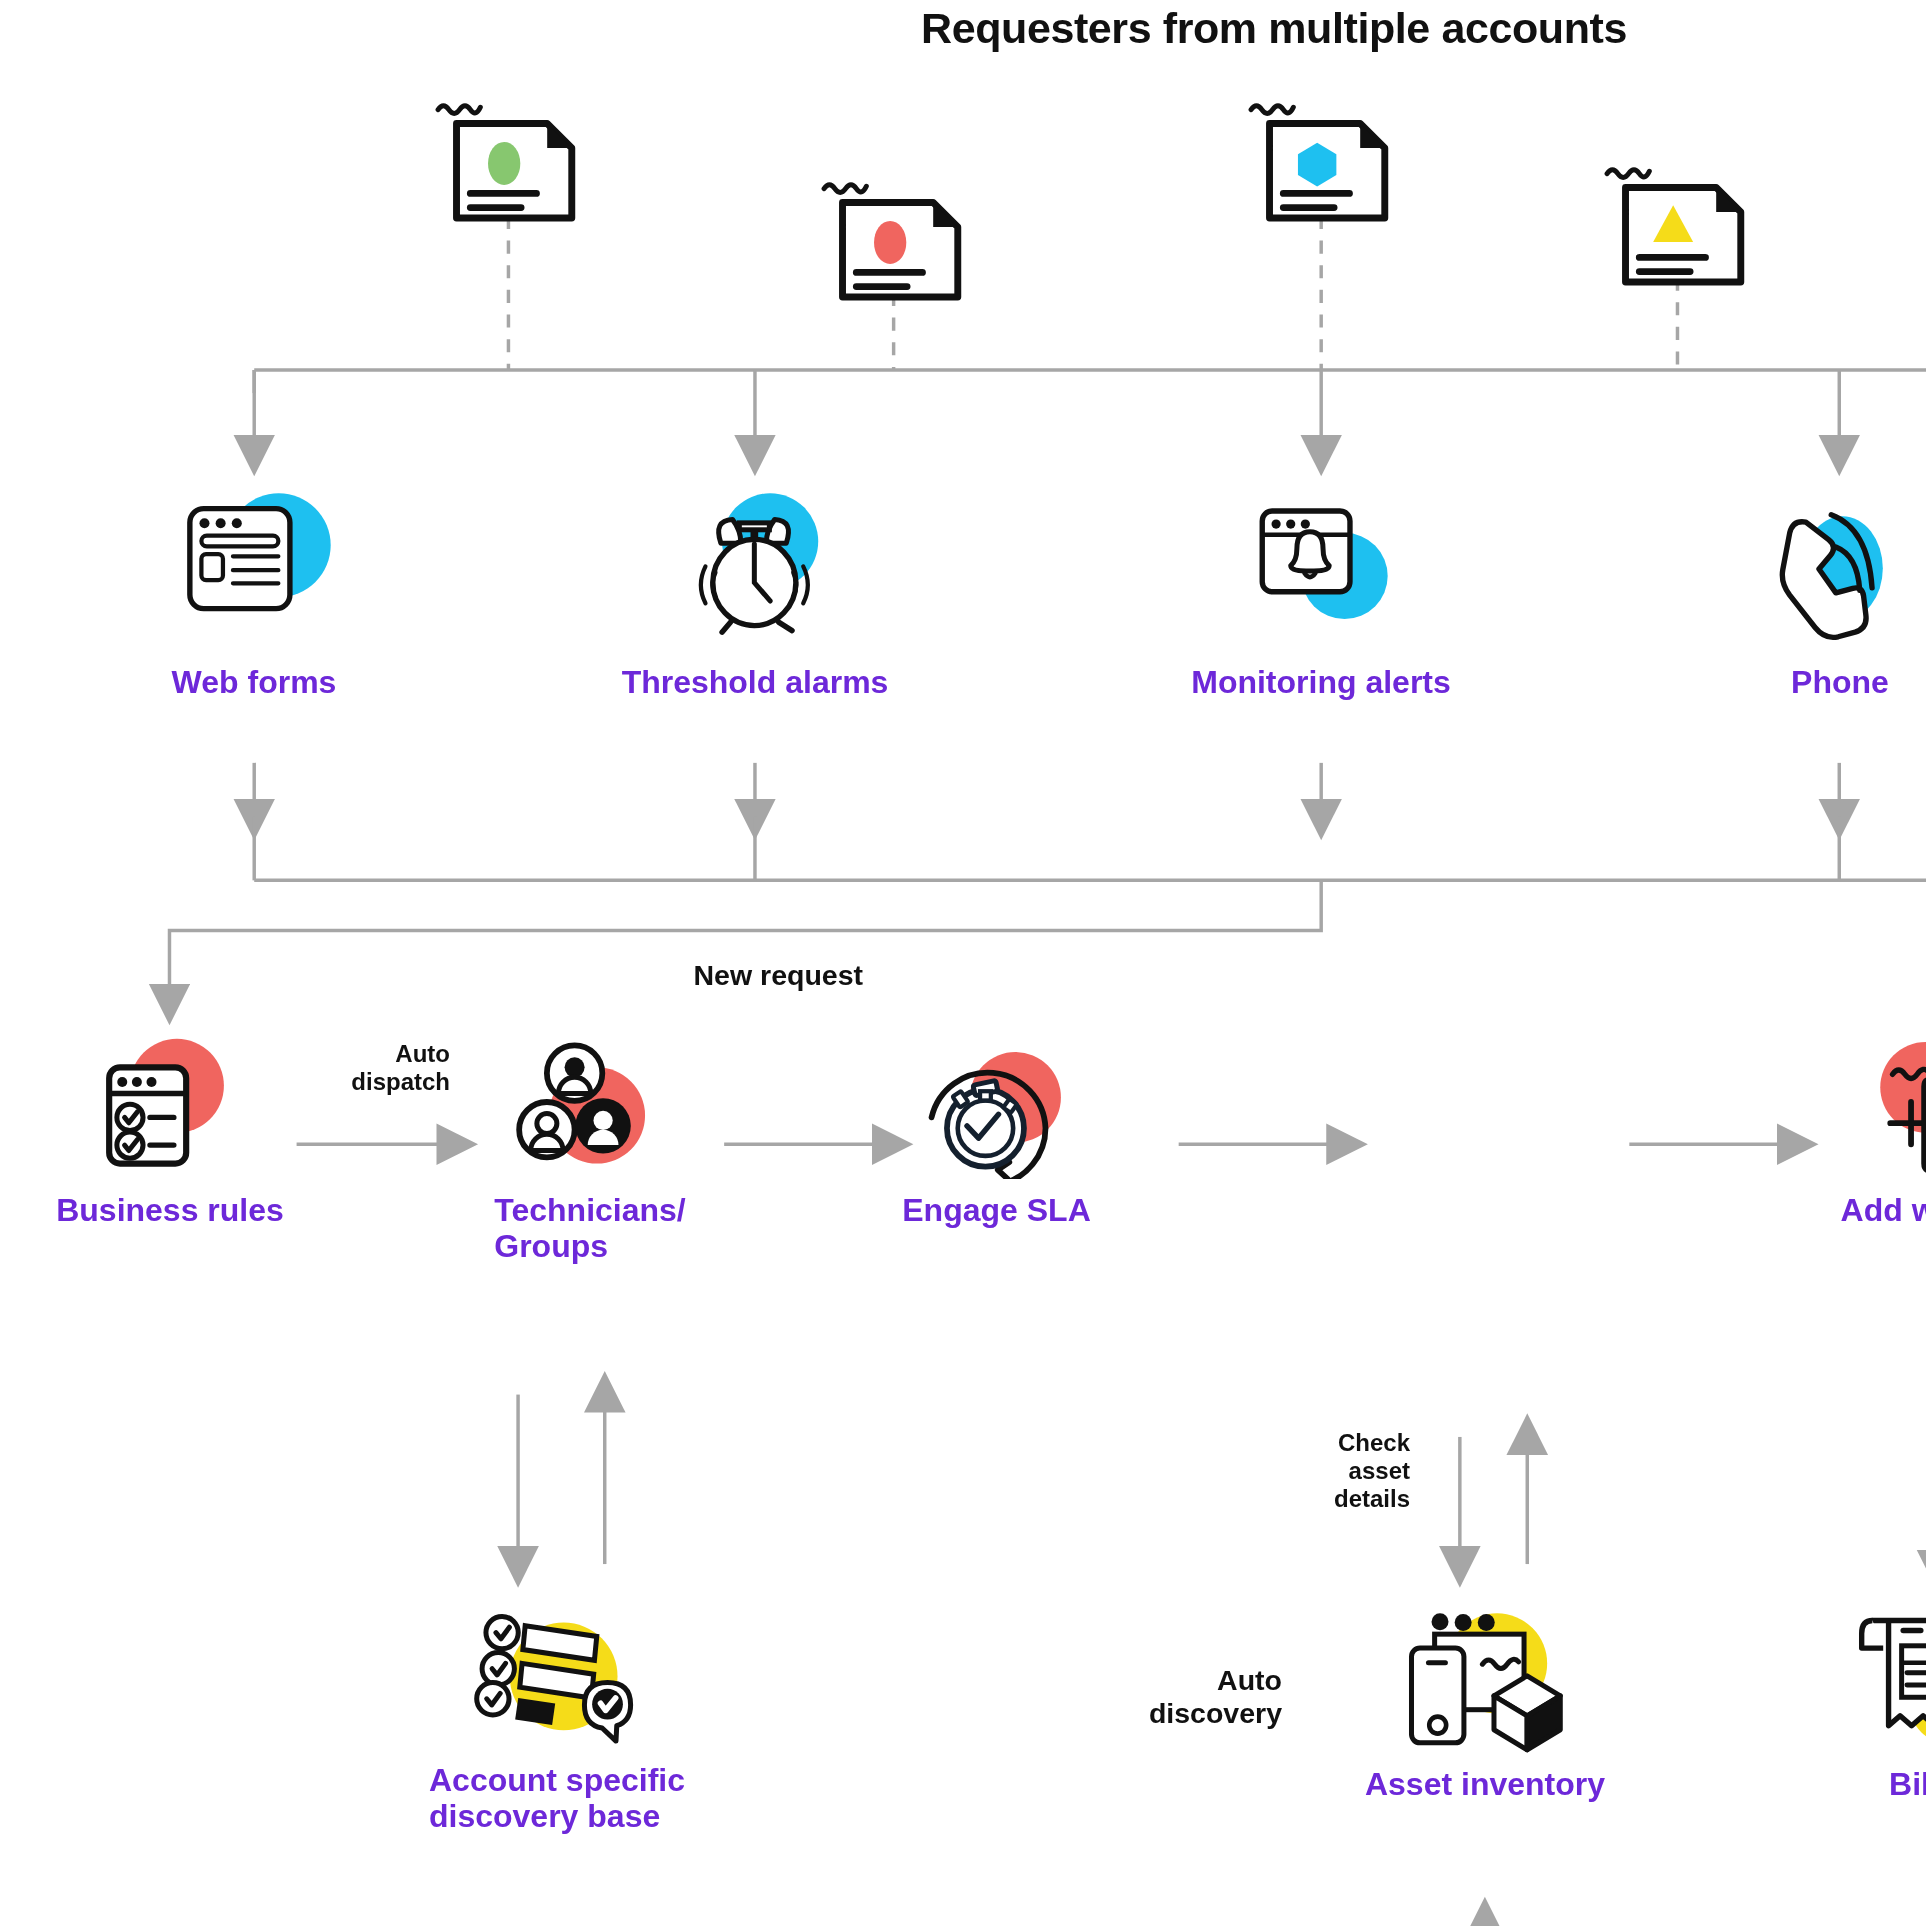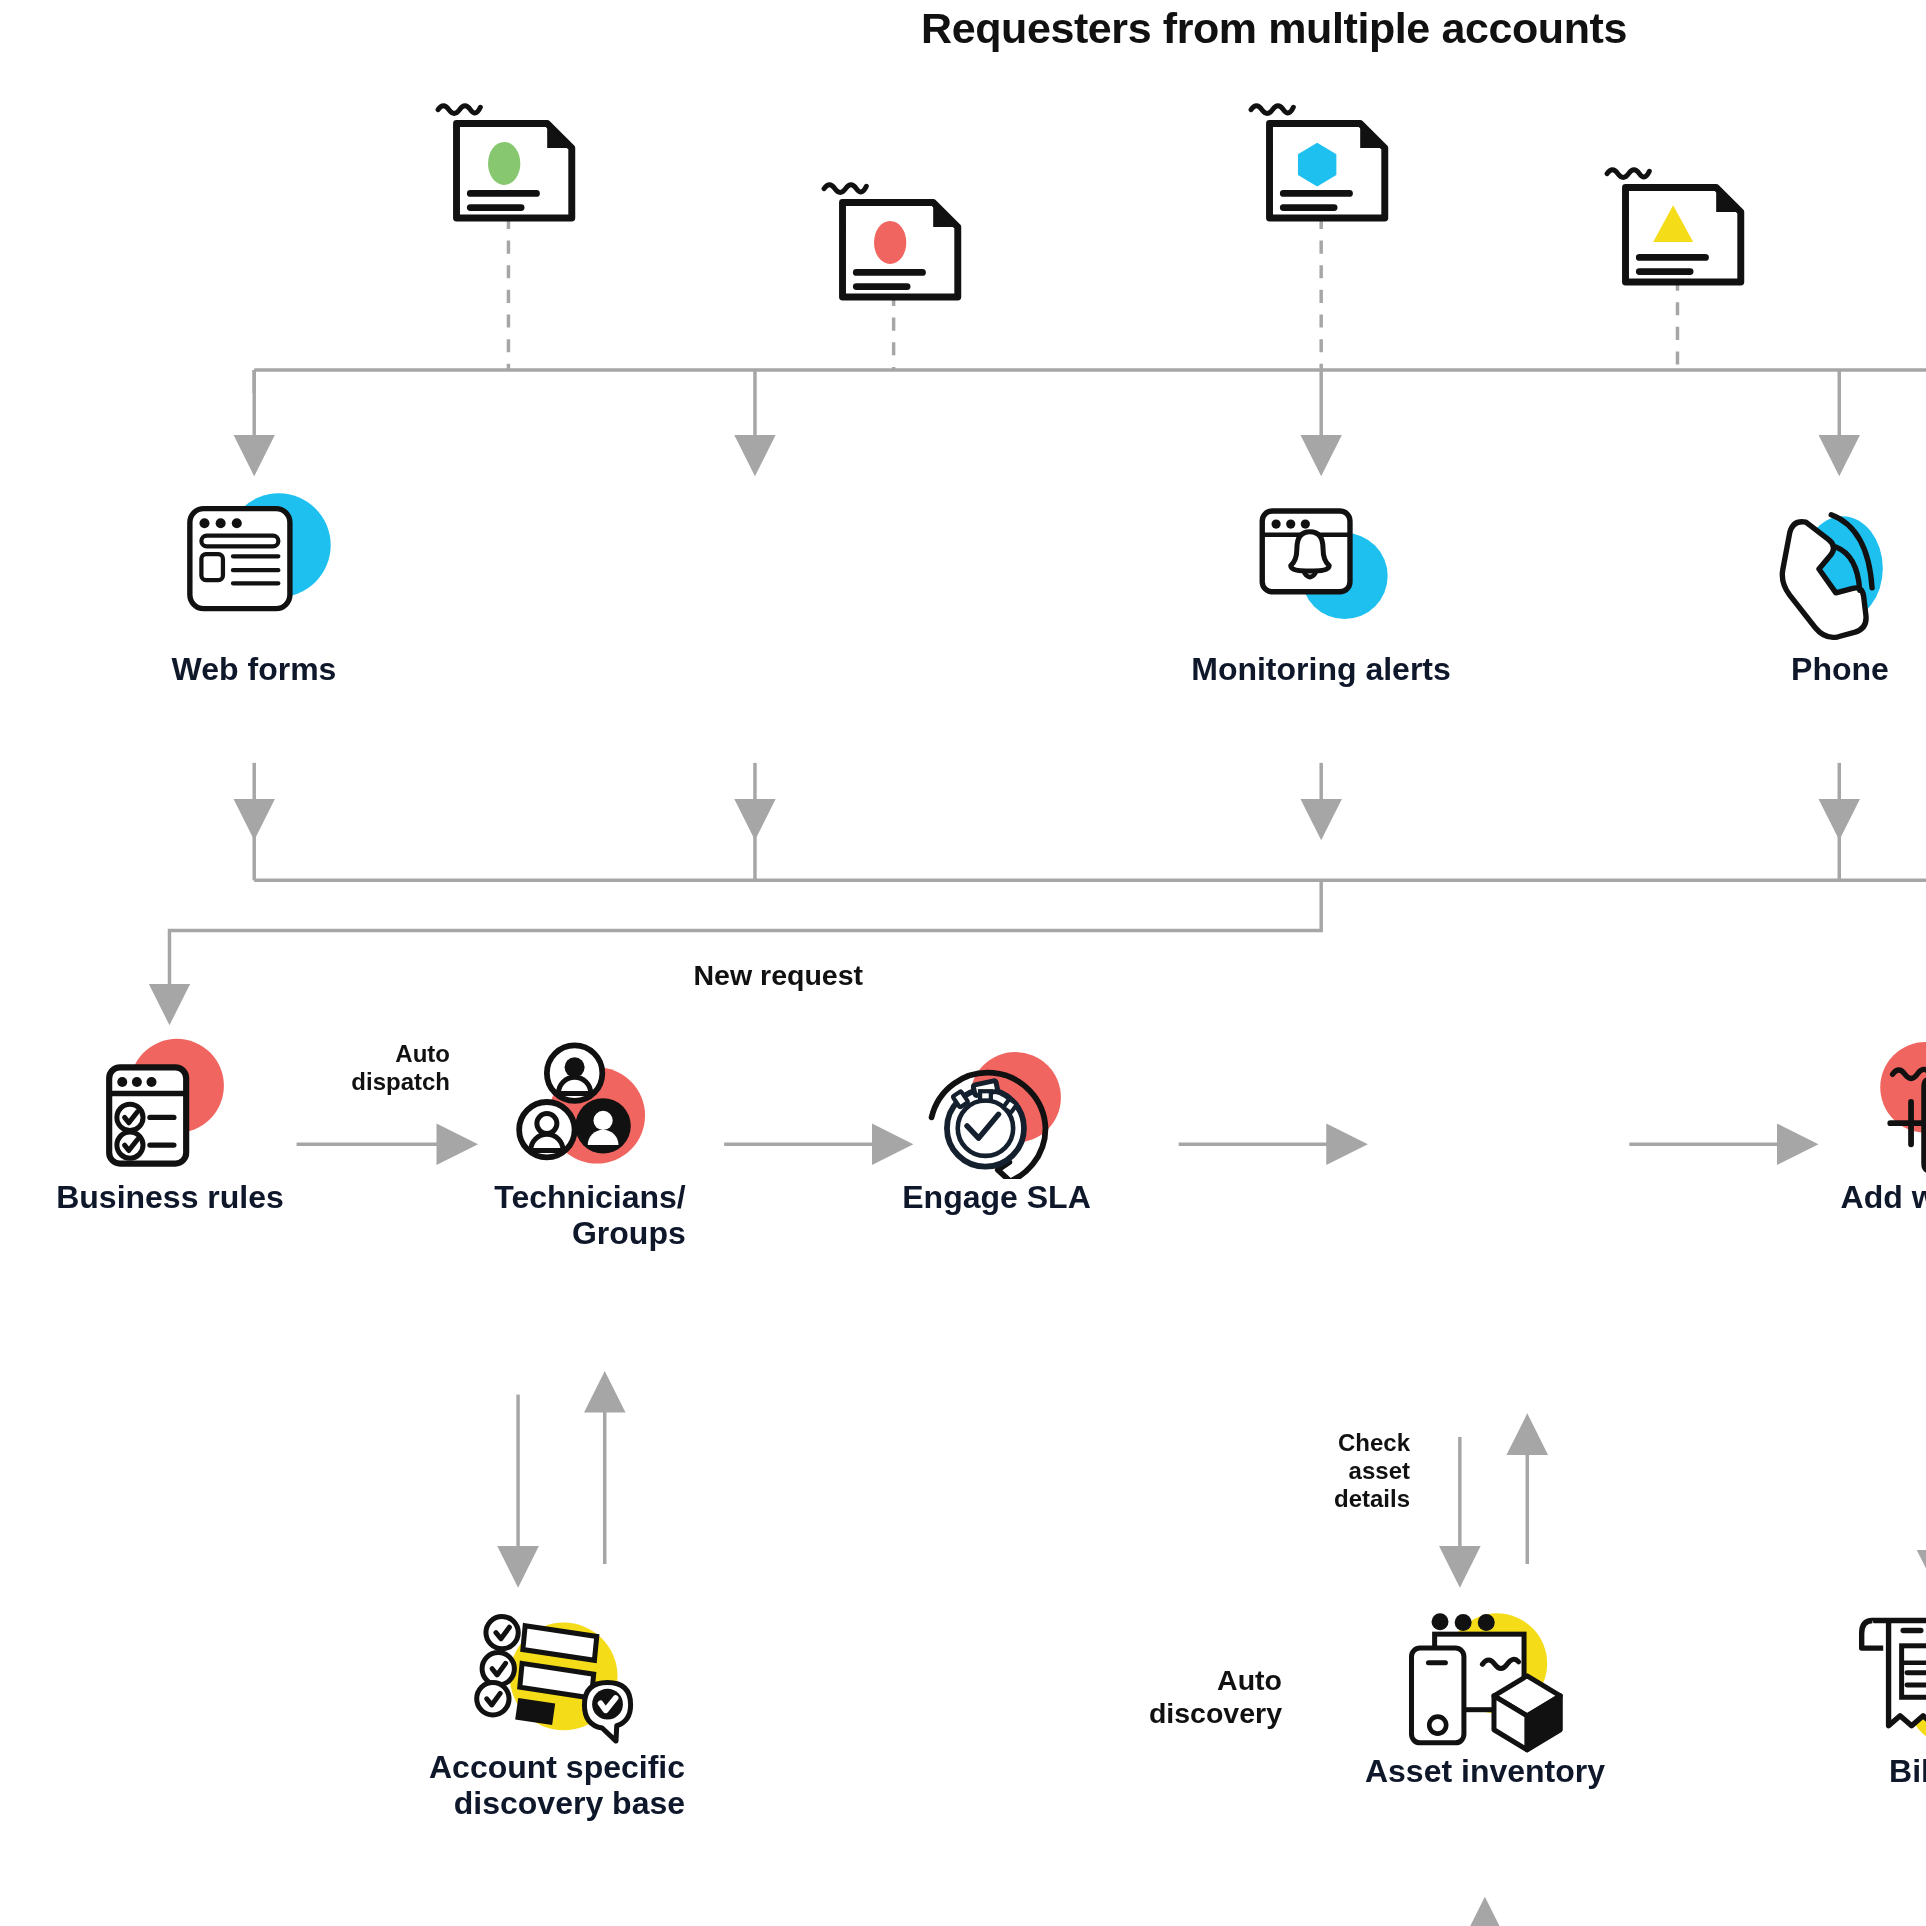--- a/index.html
+++ b/index.html
@@ -33,26 +33,26 @@
 
   
   .node{
     position:absolute;
     display:flex;
     flex-direction:column;
     align-items:center;
   }
   .node .art{position:relative;}
   .node .caption{
-    margin-top:0;
-    text-align:right;
+    margin-top:13px;
+    text-align:left;
     font-size:32px;
     font-weight:bold;
     line-height:1.12;
-    color:#0f172a;
+    color:#6d28d9;
     white-space:pre-line;
   }
 
   
   .edge-label{
     position:absolute;
     font-size:24px;
     font-weight:bold;
     line-height:1.16;
     color:#111111;
@@ -181,20 +181,37 @@
           <circle cx="152" cy="128" r="13" fill="#111"></circle>
           <circle cx="194" cy="128" r="13" fill="#111"></circle>
         <rect x="102" y="160" width="200" height="28" rx="14" fill="#fff" stroke="#111" stroke-width="11"></rect>
         <rect x="102" y="208" width="56" height="68" rx="12" fill="#fff" stroke="#111" stroke-width="11"></rect>
         <path d="M184,214 h118 M184,250 h118 M184,284 h118" stroke="#111" stroke-width="11" stroke-linecap="round"></path>
       </svg>
     </div>
     <div class="caption">Web forms</div>
   </div>
 
+  <div class="node" style="left:620px;top:474px;width:270px;">
+    <div class="art">
+      <svg width="185" height="177" viewBox="0 0 480 460" xmlns="http://www.w3.org/2000/svg">
+        <circle cx="278" cy="175" r="125" fill="#1EC0F0"></circle>
+        <path d="M150,180 q-20,-60 30,-62 q22,28 22,62 z" fill="#fff" stroke="#111" stroke-width="13" stroke-linejoin="round"></path>
+        <path d="M320,180 q20,-60 -30,-62 q-22,28 -22,62 z" fill="#fff" stroke="#111" stroke-width="13" stroke-linejoin="round"></path>
+        <rect x="198" y="127" width="78" height="18" fill="#fff" stroke="#111" stroke-width="13"></rect>
+        <rect x="227" y="143" width="20" height="32" fill="#111"></rect>
+        <ellipse cx="237" cy="282" rx="108" ry="112" fill="#fff" stroke="#111" stroke-width="14"></ellipse>
+        <path d="M237,182 L237,282 L278,330" stroke="#111" stroke-width="13" fill="none" stroke-linecap="round"></path>
+        <path d="M175,385 l-22,26 M300,385 l35,22" stroke="#111" stroke-width="14" stroke-linecap="round"></path>
+        <path d="M110,240 q-24,48 0,96 M136,256 q-16,32 0,64" stroke="#111" stroke-width="11" fill="none" stroke-linecap="round"></path>
+        <path d="M364,240 q24,48 0,96 M338,256 q16,32 0,64" stroke="#111" stroke-width="11" fill="none" stroke-linecap="round"></path>
+      </svg>
+    </div>
+    <div class="caption">Threshold alarms</div>
+  </div>
 
   <div class="node" style="left:1186px;top:474px;width:270px;">
     <div class="art">
       <svg width="185" height="177" viewBox="0 0 480 460" xmlns="http://www.w3.org/2000/svg">
         <circle cx="300" cy="265" r="112" fill="#1EC0F0"></circle>
         <rect x="86" y="96" width="228" height="210" rx="26" fill="#fff" stroke="#111" stroke-width="14"></rect>
         <circle cx="122" cy="130" r="12" fill="#111"></circle>
           <circle cx="160" cy="130" r="12" fill="#111"></circle>
           <circle cx="198" cy="130" r="12" fill="#111"></circle>
         <path d="M86,158 h228" stroke="#111" stroke-width="12"></path>

